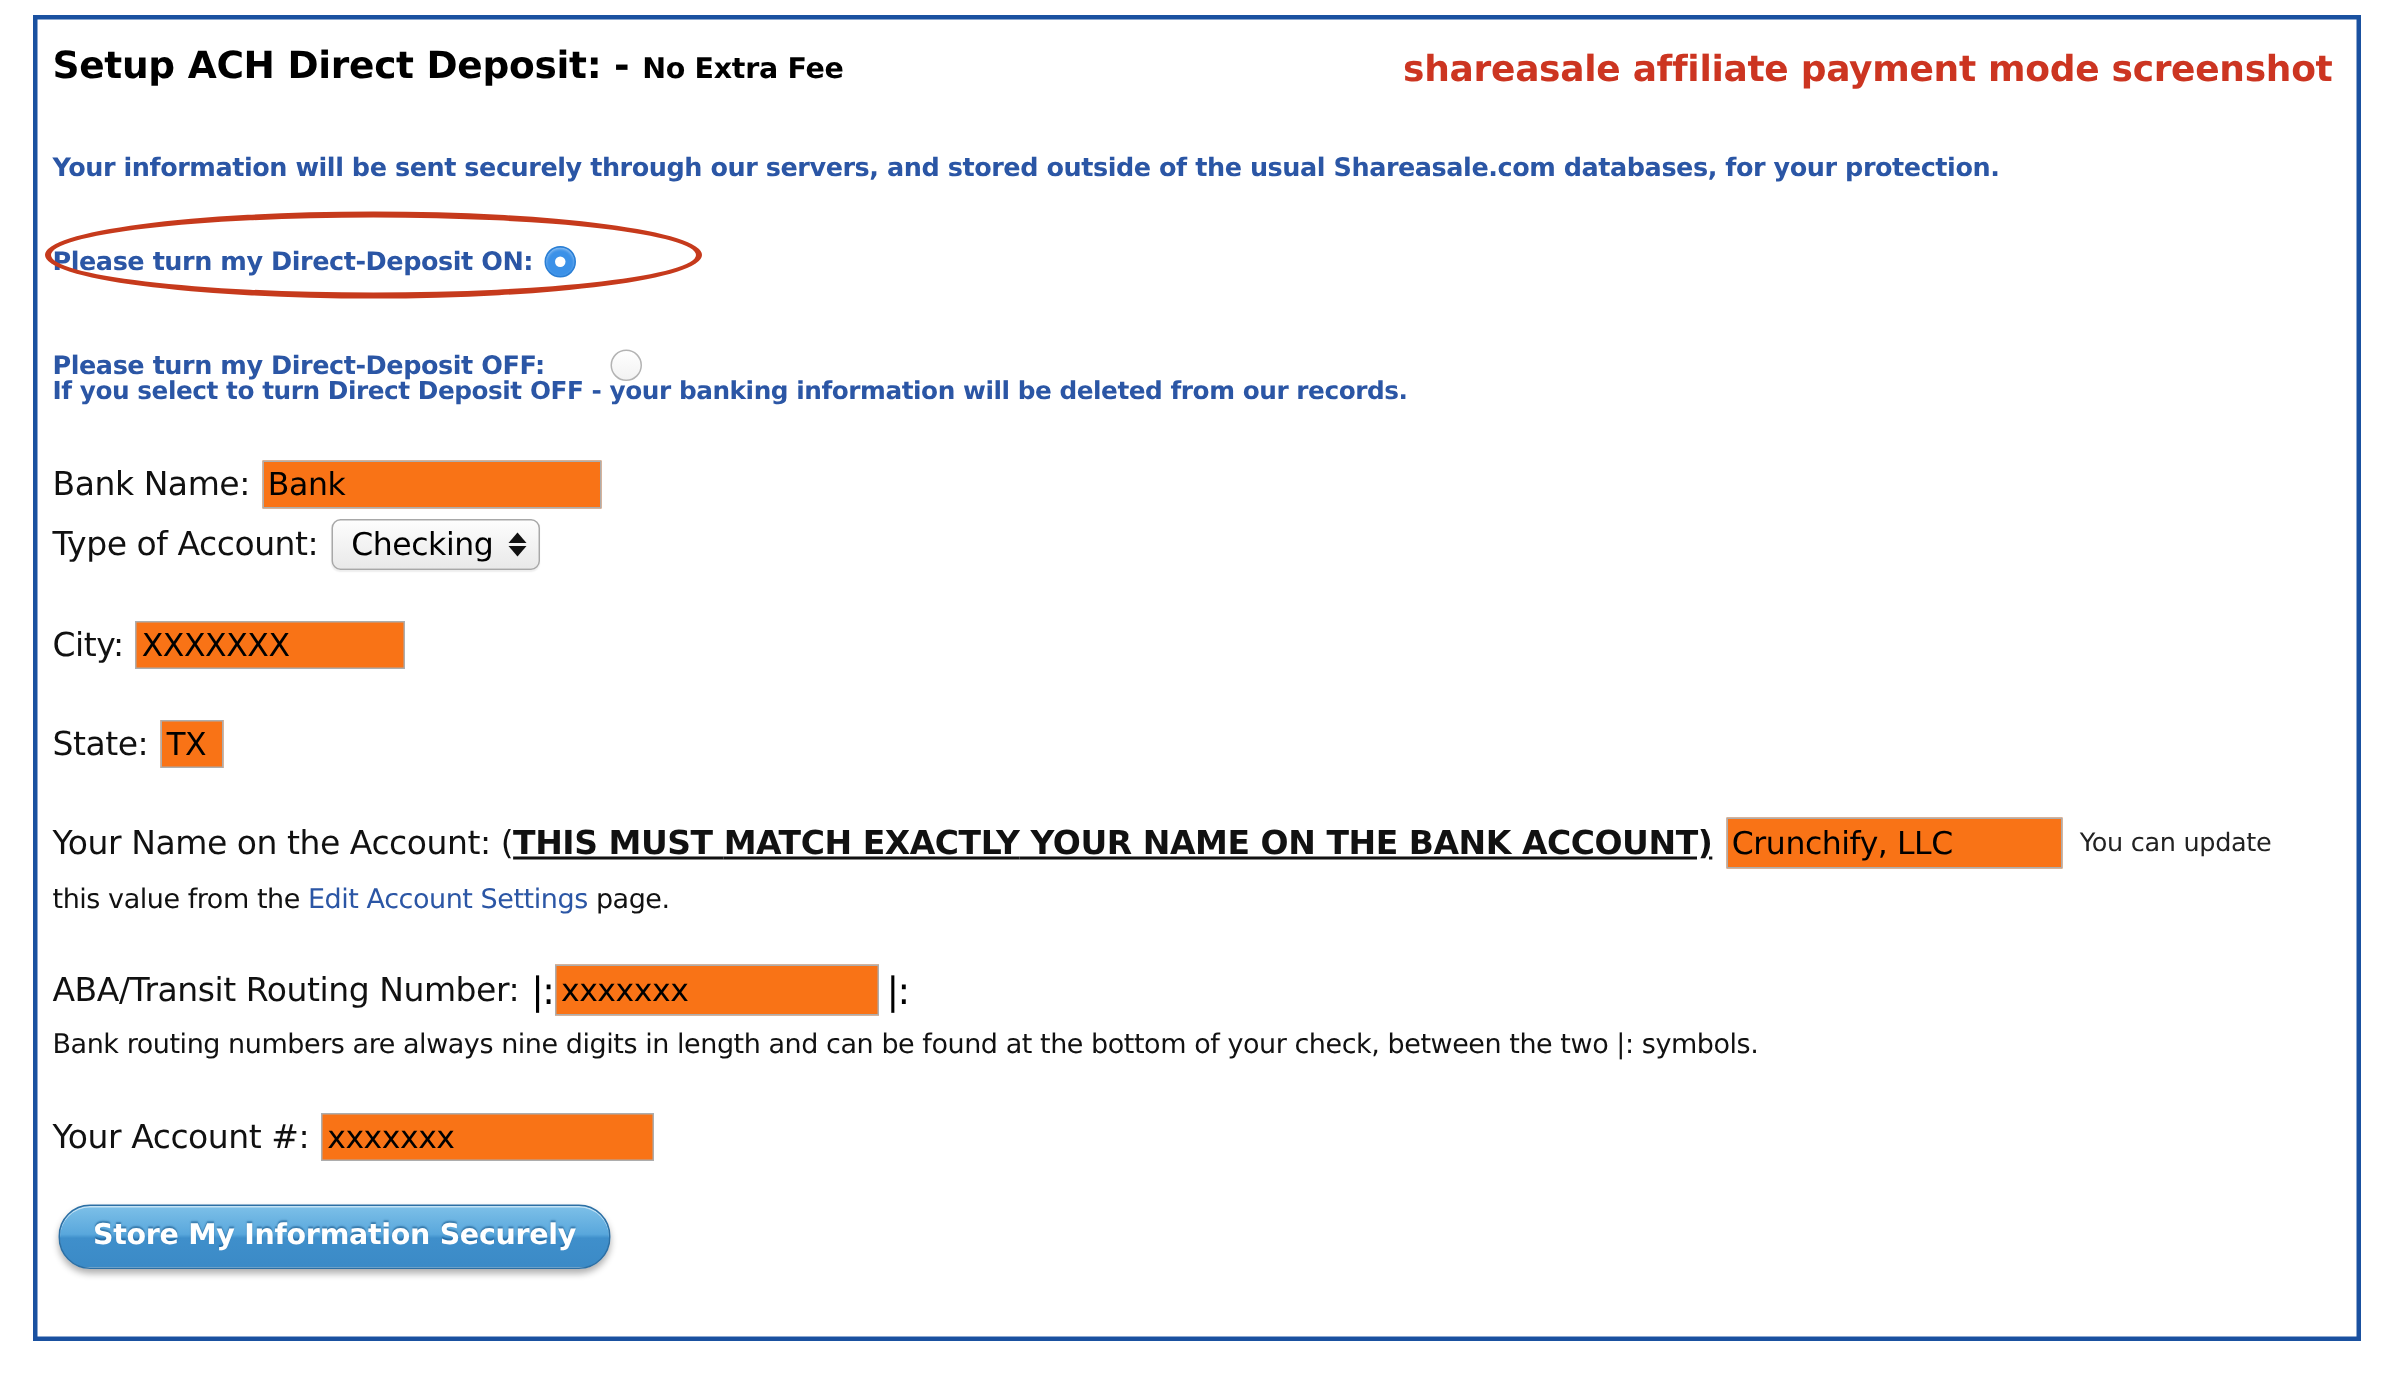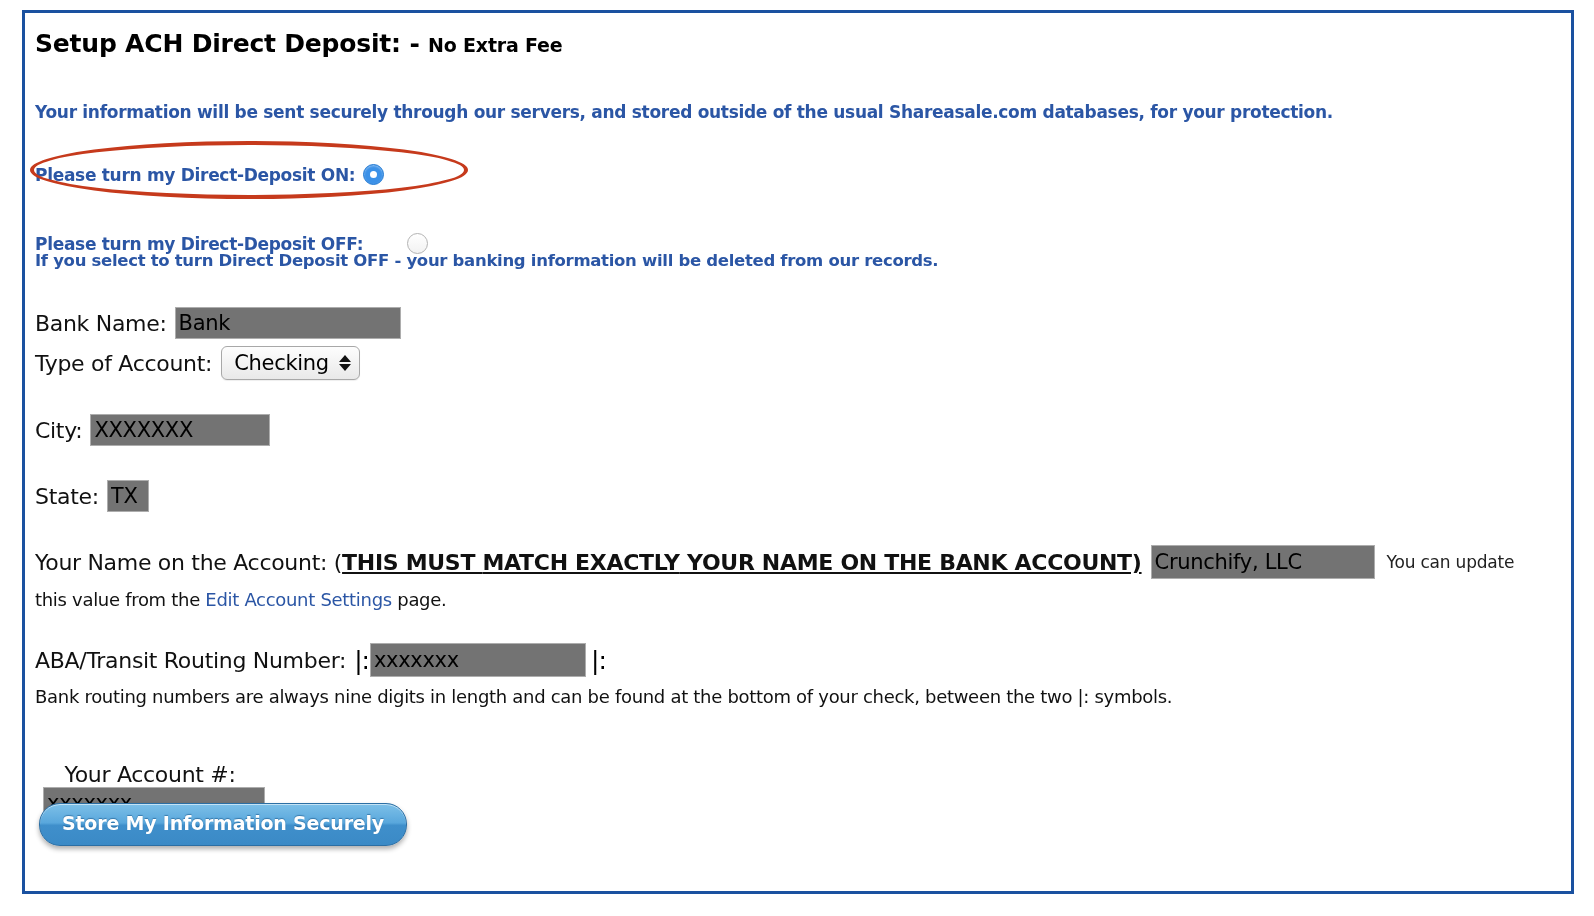--- a/index.html
+++ b/index.html
@@ -148,21 +148,21 @@
   .flabel {
     font-size: 22px;
     color: #111;
     font-family: "DejaVu Sans", sans-serif;
     letter-spacing: -0.3px;
   }
   .tinput {
     box-sizing: border-box;
     height: 32px;
     border: 1px solid #adadad;
-    background: #737373;
+    background: #f97316;
     font-family: "DejaVu Sans", sans-serif;
     font-size: 21px;
     color: #000;
     padding: 0 3px;
     line-height: 30px;
     letter-spacing: -0.3px;
     outline: none;
   }
   #bank-name-row { top: 294px; }
   #input-bank-name { width: 226px; margin-left: 8px; }
@@ -259,21 +259,21 @@
     position: absolute;
     left: 10px;
     top: 673px;
     font-size: 18px;
     color: #111;
     font-family: "DejaVu Sans", sans-serif;
     white-space: nowrap;
     letter-spacing: -0.3px;
   }
   
-  #acct-row { top: 749px; flex-direction: column; }
+  #acct-row { top: 729px; }
   #input-acct { width: 222px; margin-left: 8px; height: 32px; }
 
   
   #submit-wrap {
     position: absolute;
     left: 14px;
     top: 790px;
   }
   #submit-btn {
     position: relative;
@@ -297,20 +297,21 @@
   }
 </style>
 </head>
 <body>
 
 <div id="page">
   <div id="frame">
 
     <div class="header-row">
       <div class="title"><span>Setup ACH Direct Deposit: -</span> <span class="sub">No Extra Fee</span></div>
+      <div class="annotation">shareasale affiliate payment mode screenshot</div>
     </div>
 
     <div class="notice" id="notice-secure">Your information will be sent securely through our servers, and stored outside of the usual Shareasale.com databases, for your protection.</div>
 
     <div class="radio-row" id="radio-row-on">
       <span class="radio-label">Please turn my Direct-Deposit ON:</span>
       <span class="radio on"></span>
     </div>
 
     <div class="radio-row" id="radio-row-off">

